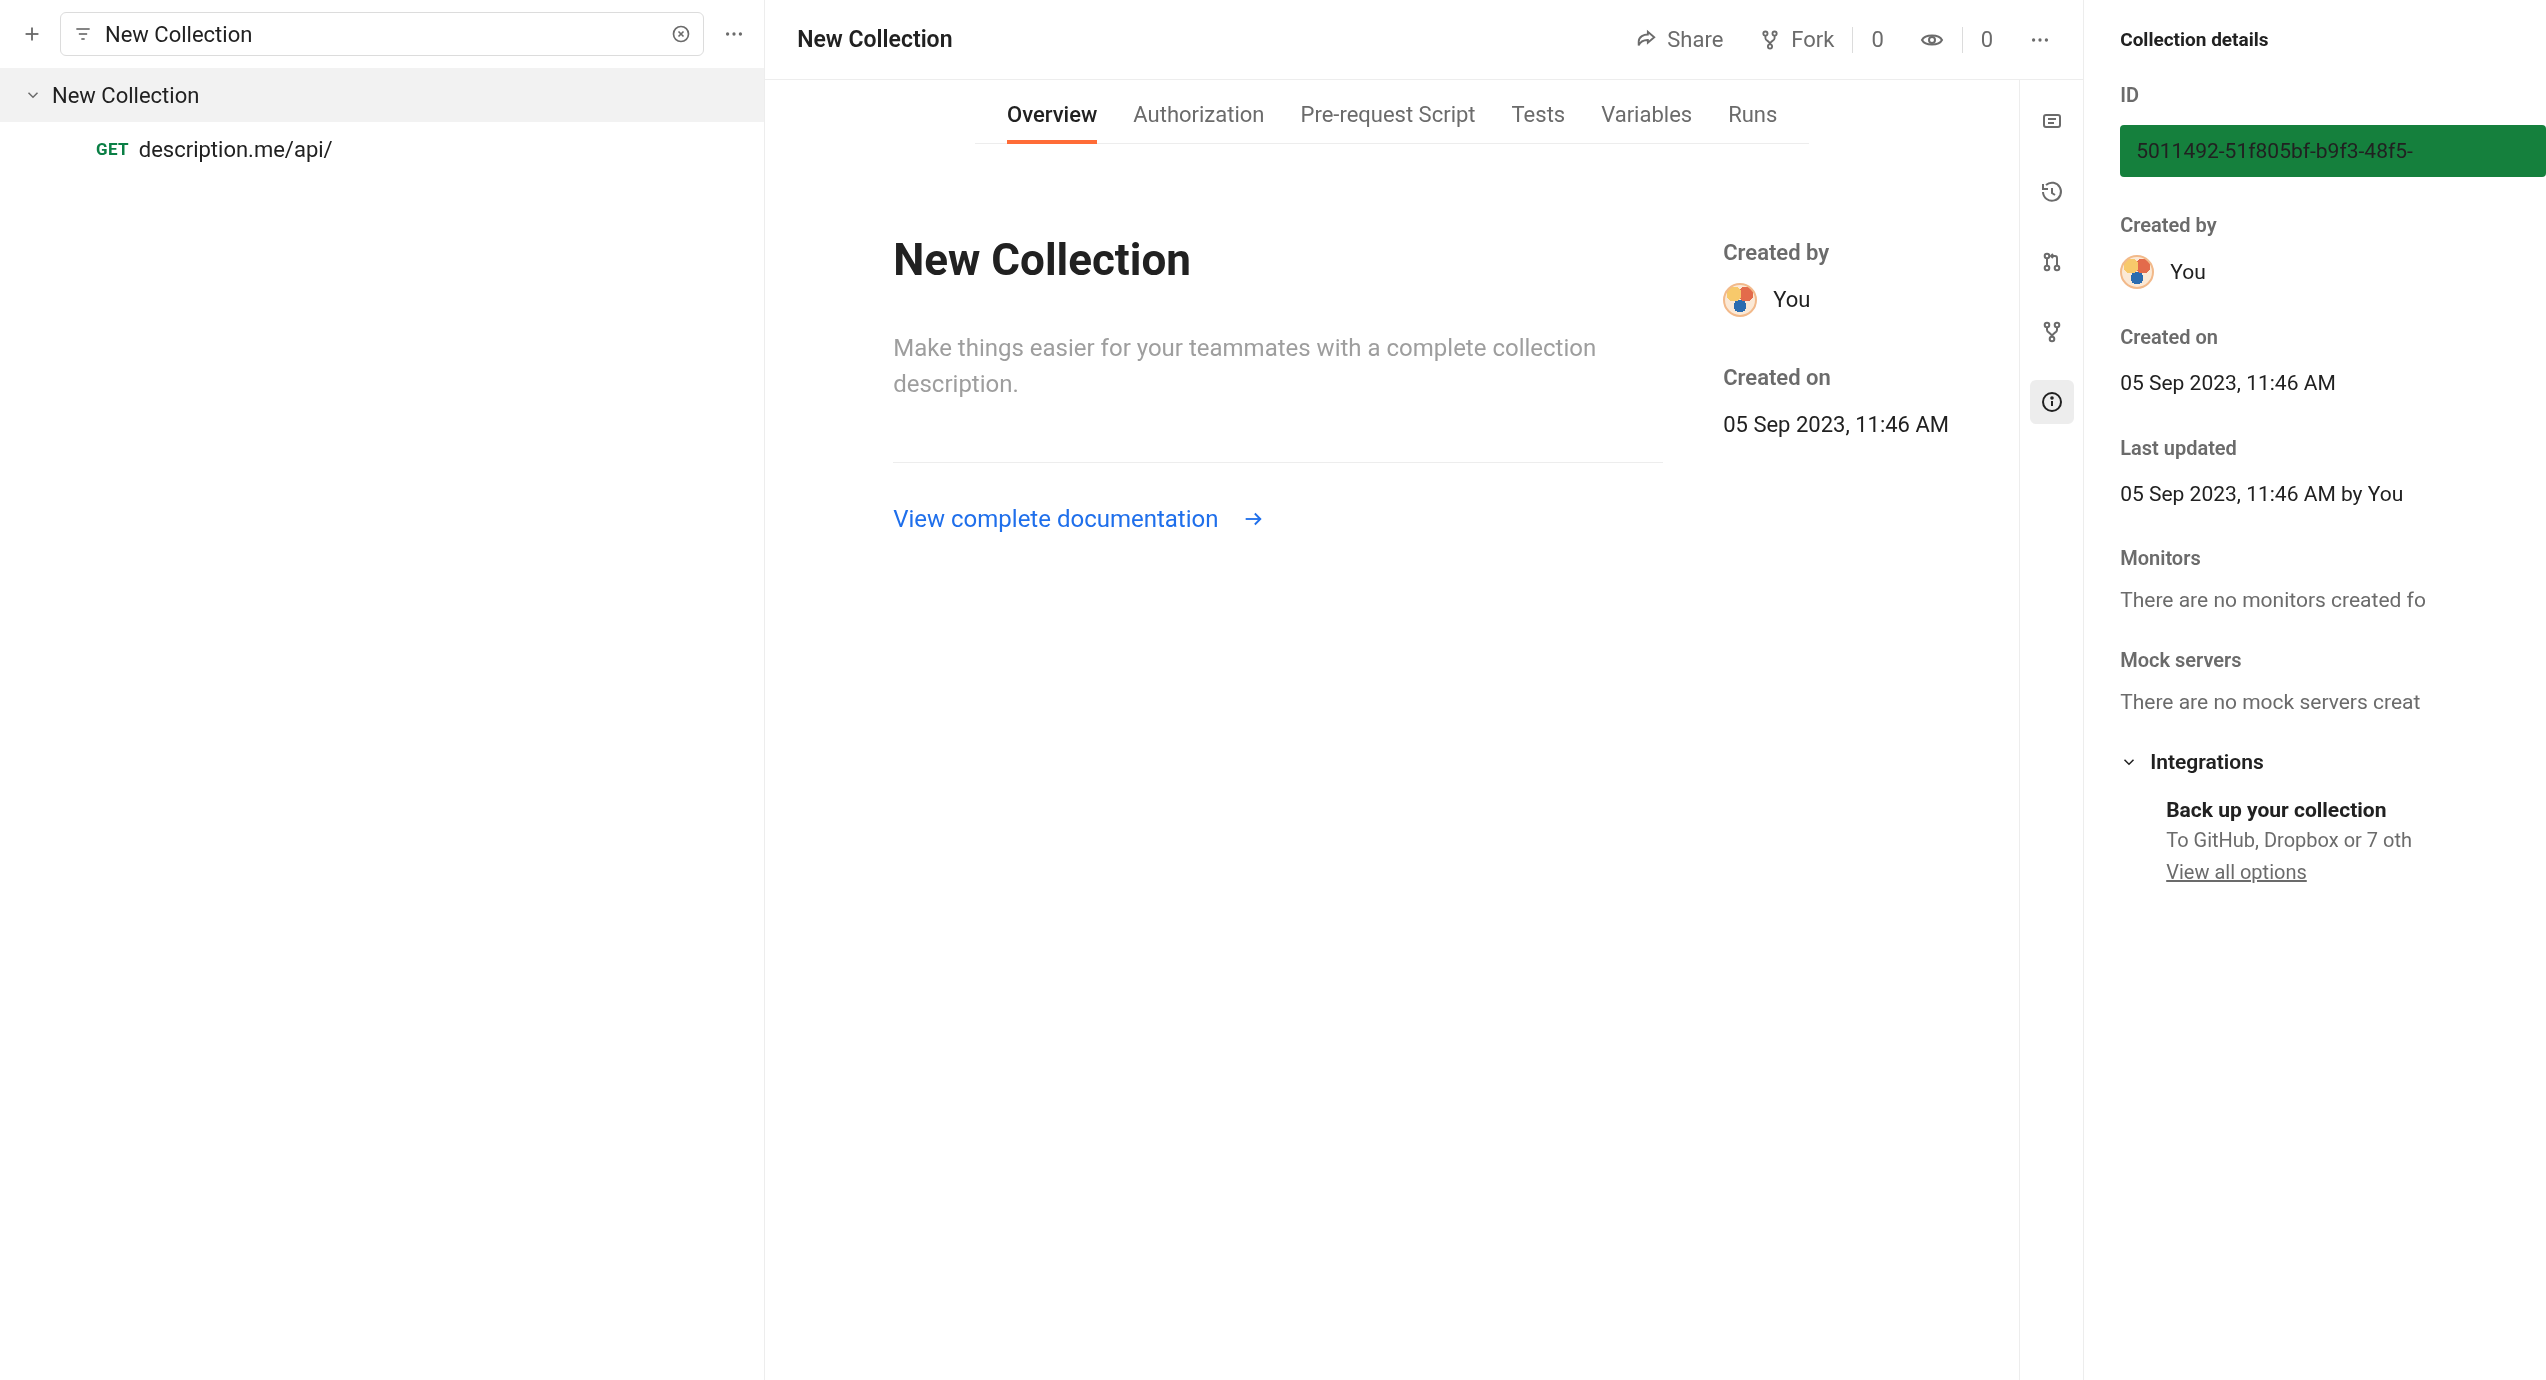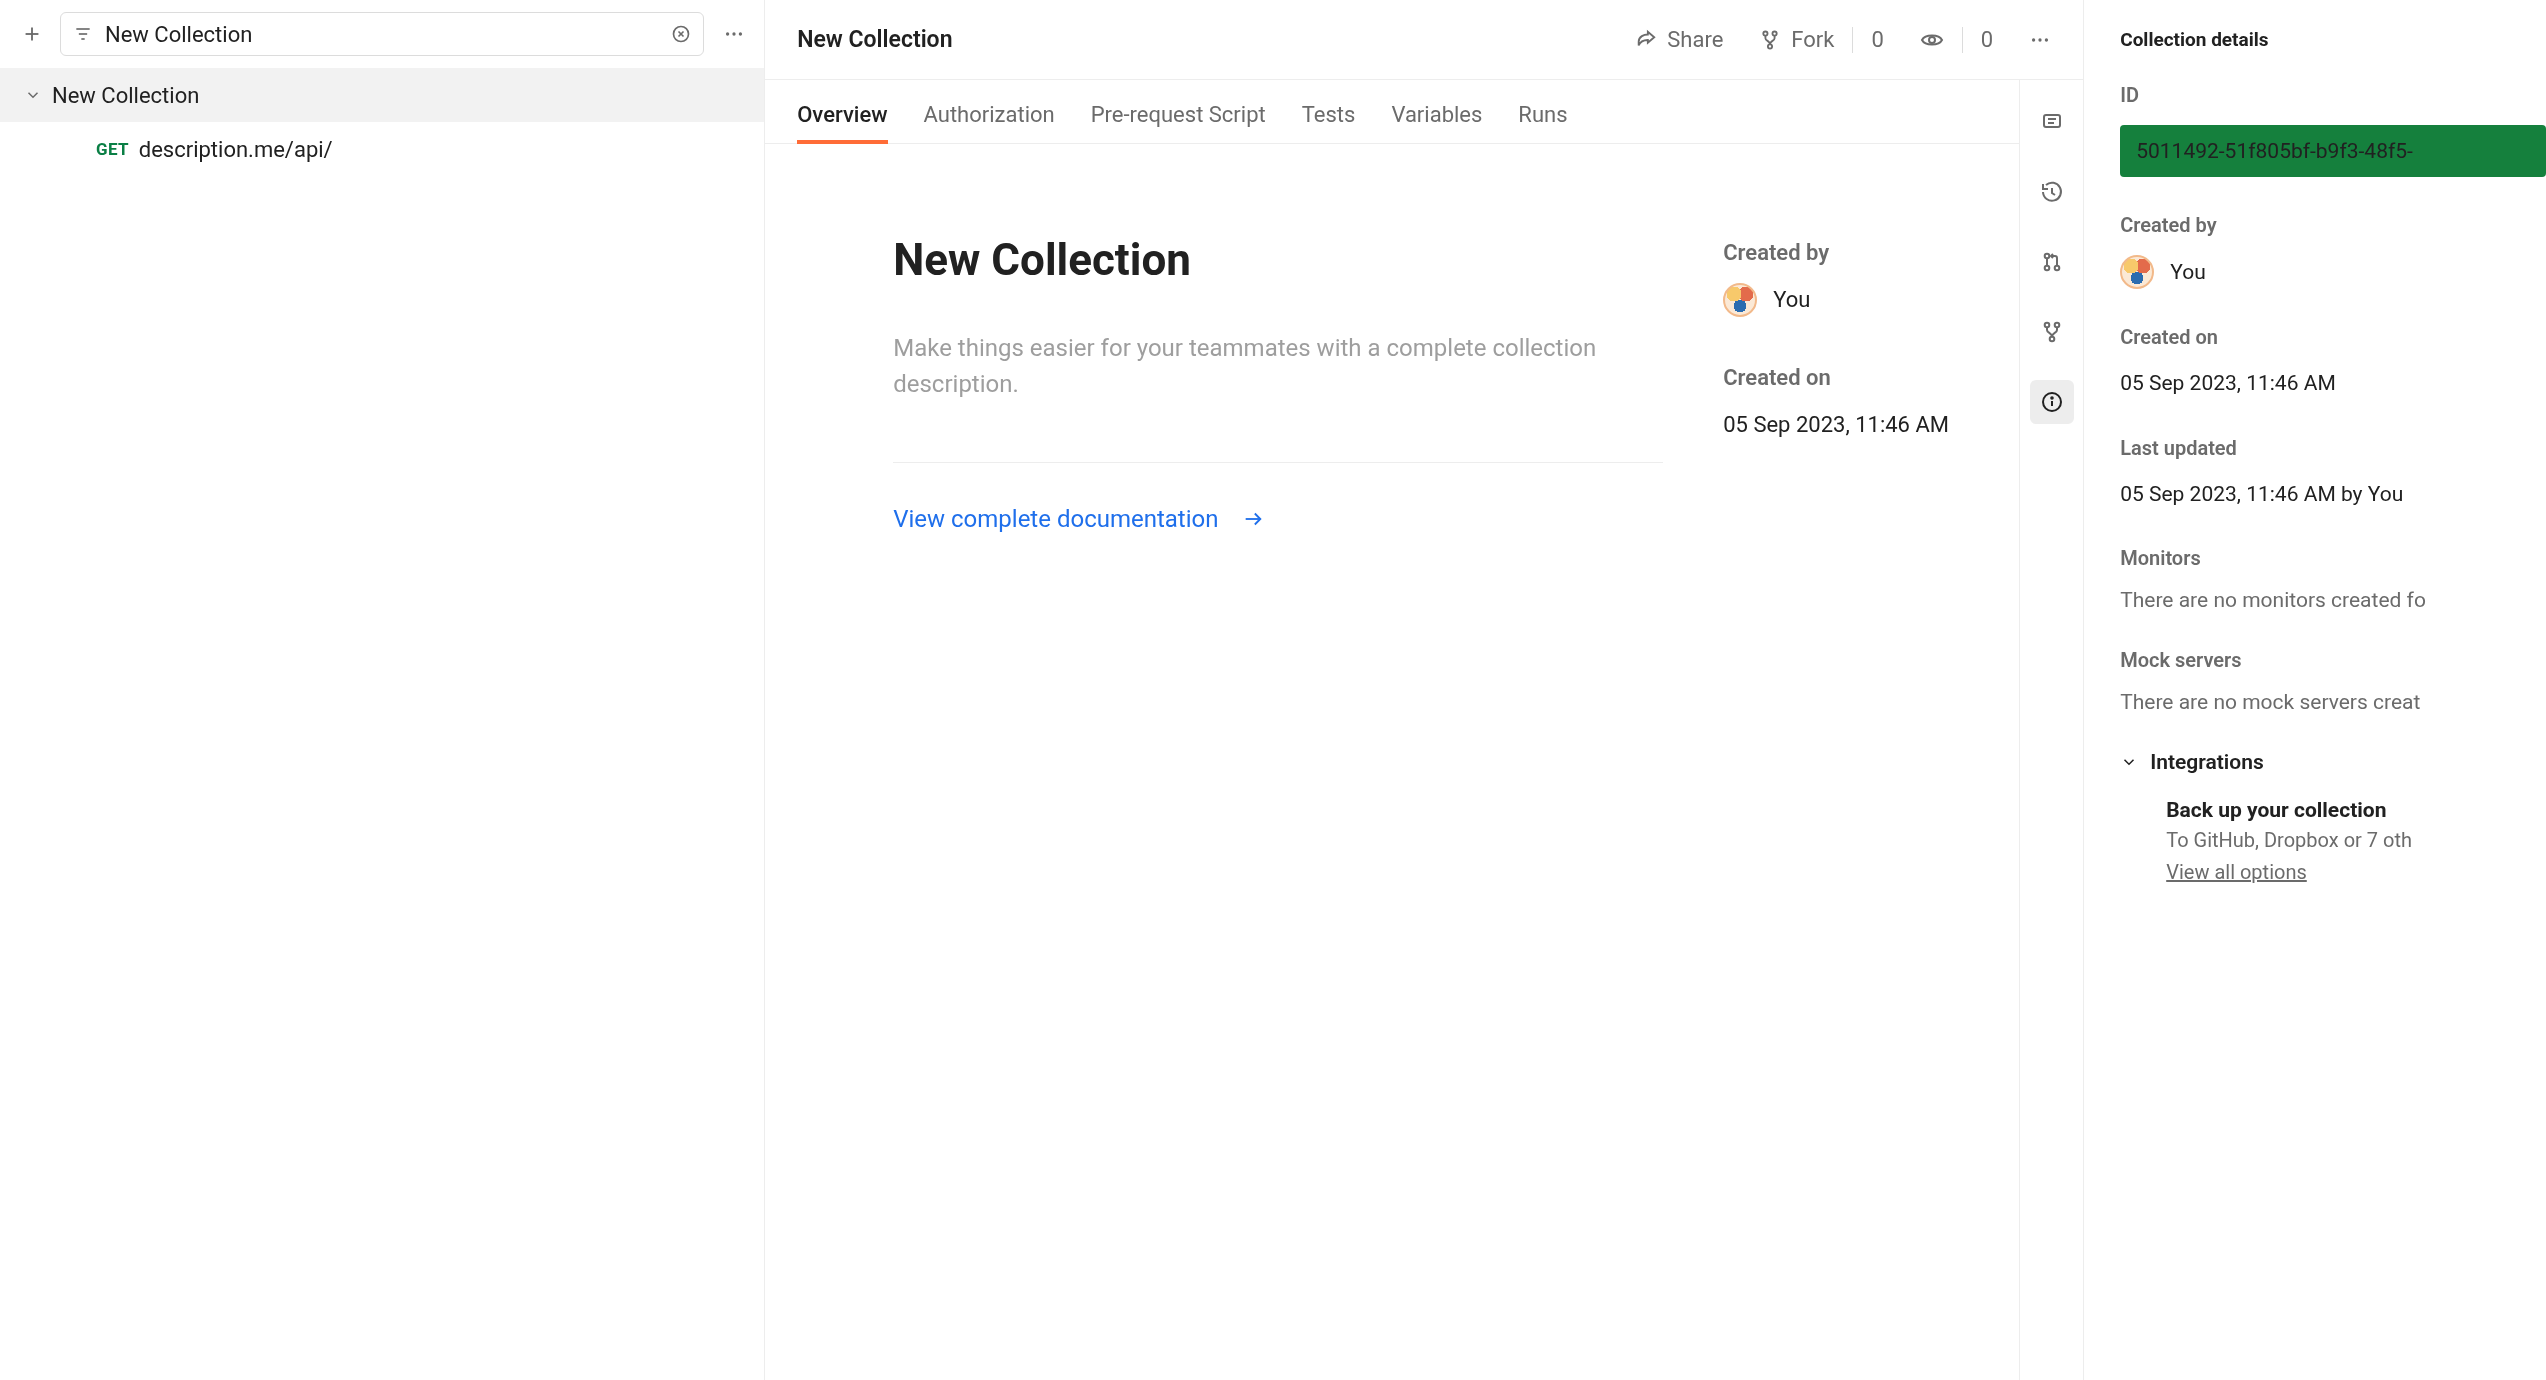--- a/index.html
+++ b/index.html
@@ -118,20 +118,21 @@
 .action .count { color: #6b6b6b; }
 .vdiv { width: 1px; height: 26px; background: #dcdcdc; margin: 0 12px; }
 .spacer-sm { width: 24px; }
 
 .main-inner { display: flex; flex: 1; overflow: hidden; }
 
 .content {
   flex: 1;
   display: flex;
   flex-direction: column;
+  align-items: center;
 }
 .tabs {
   display: flex;
   gap: 36px;
   padding: 0 32px;
   border-bottom: 1px solid #ededed;
   height: 64px;
   align-items: flex-end;
 }
 .tab {

